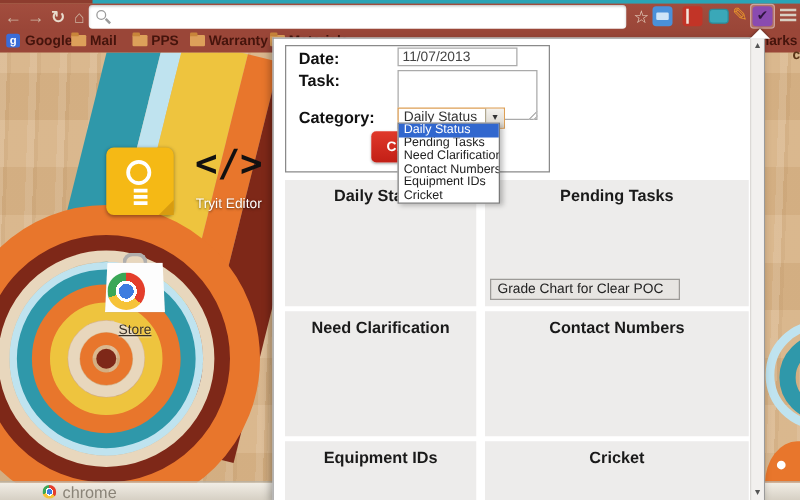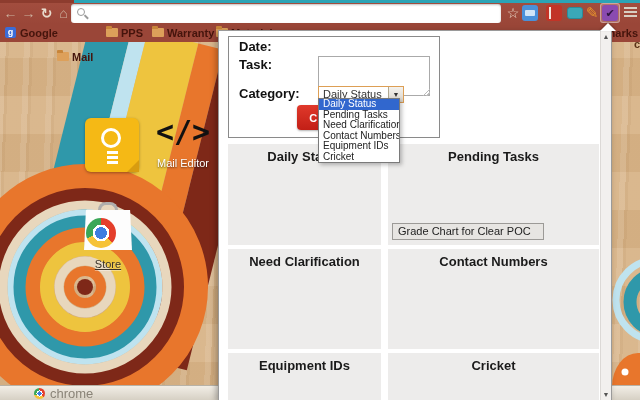--- a/index.html
+++ b/index.html
@@ -26,21 +26,21 @@
   .ext-active-wrap { position:absolute; left:600px; top:0px; width:20px; height:20px; background:rgba(255,255,255,.22); border-radius:3px; border:1px solid rgba(255,255,255,.35); }
   .ext-purple { position:absolute; left:1px; top:1px; width:16px; height:16px; background:#8a4bb0; border-radius:3px; color:#2e1640; font-size:11px; line-height:16px; text-align:center; font-weight:bold; }
   .menu-icon { position:absolute; left:624px; top:4px; width:13px; height:12px; }
   .menu-icon i { display:block; height:2px; margin-bottom:2px; background:#d8cfc2; }
   .bookmarks-bar { position:absolute; left:0; top:24px; width:640px; height:18px; background:#9a4638; z-index:5; }
   .bm { position:absolute; top:2px; height:14px; font-size:11px; font-weight:bold; color:#45140c; line-height:14px; }
   .bm .txt { margin-left:15px; }
   .favicon-g { position:absolute; left:0; top:1px; width:11px; height:11px; background:#3a6cd8; border-radius:2px; color:#fff; font-size:9px; line-height:11px; text-align:center; font-weight:bold; }
   .folder { position:absolute; left:0; top:2px; width:12px; height:9px; background:#dda05a; border-radius:1px; }
   .folder::before { content:""; position:absolute; left:0; top:-2px; width:6px; height:3px; background:#c8853a; border-radius:1px 1px 0 0; }
-  .bm-google{left:5px;} .bm-mail{left:57px;margin-top:24px;} .bm-pps{left:106px;} .bm-warranty{left:152px;} .bm-materials{left:216px;}
+  .bm-google{left:5px;} .bm-mail{left:57px;} .bm-pps{left:106px;} .bm-warranty{left:152px;} .bm-materials{left:216px;}
   .other-bookmarks { position:absolute; right:2px; top:3px; font-size:11px; font-weight:bold; color:#45140c; }
 
   
   .wallpaper { position:absolute; left:0; top:42px; width:640px; height:358px;
     background:
       repeating-linear-gradient(92deg, rgba(255,255,255,.10) 0 6px, rgba(120,70,20,.06) 6px 9px, rgba(255,255,255,0) 9px 24px),
       repeating-linear-gradient(0deg, rgba(120,70,20,.05) 0 38px, rgba(255,255,255,.05) 38px 76px),
       #d8b488; }
   .art { position:absolute; left:0; top:0; }
   .app { position:absolute; text-align:center; }
@@ -134,21 +134,21 @@
 
   <div class="app" style="left:80px; top:76px; width:64px;">
     <div class="keep-icon">
       <div class="bulb"></div>
         <div class="base"></div>
         <div class="fold"></div>
     </div>
   </div>
   <div class="app" style="left:145px; top:72px; width:76px;">
     <div class="tryit-glyph">&lt;/&gt;</div>
-    <div class="app-label">Mail Editor</div>
+    <div class="app-label">Tryit Editor</div>
   </div>
   <div class="app" style="left:80px; top:160px; width:56px;">
     <div class="store-bag">
       <div class="handle"></div>
         <div class="bag"></div>
         <div class="chromelogo"></div>
     </div>
     <div class="app-label dark">Store</div>
   </div>
 </div>
@@ -208,20 +208,21 @@
   </div>
   <div class="other-bookmarks">marks</div>
 </div>
 
 <div class="popup-arrow"></div>
 <div class="popup">
 
   <div class="formbox"></div>
 
   <div class="flabel lbl-date">Date:</div>
+  <input class="date-input" value="11/07/2013" style="">
   <div class="flabel lbl-task">Task:</div>
   <textarea class="task-area" style=""></textarea>
   <div class="task-grip"></div>
   <div class="flabel lbl-cat">Category:</div>
   <div class="cat-select">
     <span>Daily Status</span>
     <span class="drop">▼</span>
   </div>
 
   <button class="redbtn btn-clear">Clear</button>

